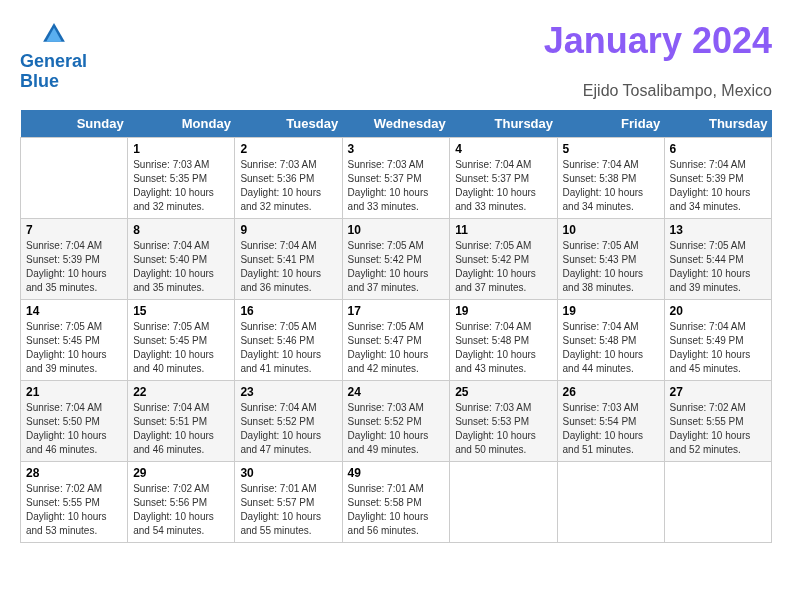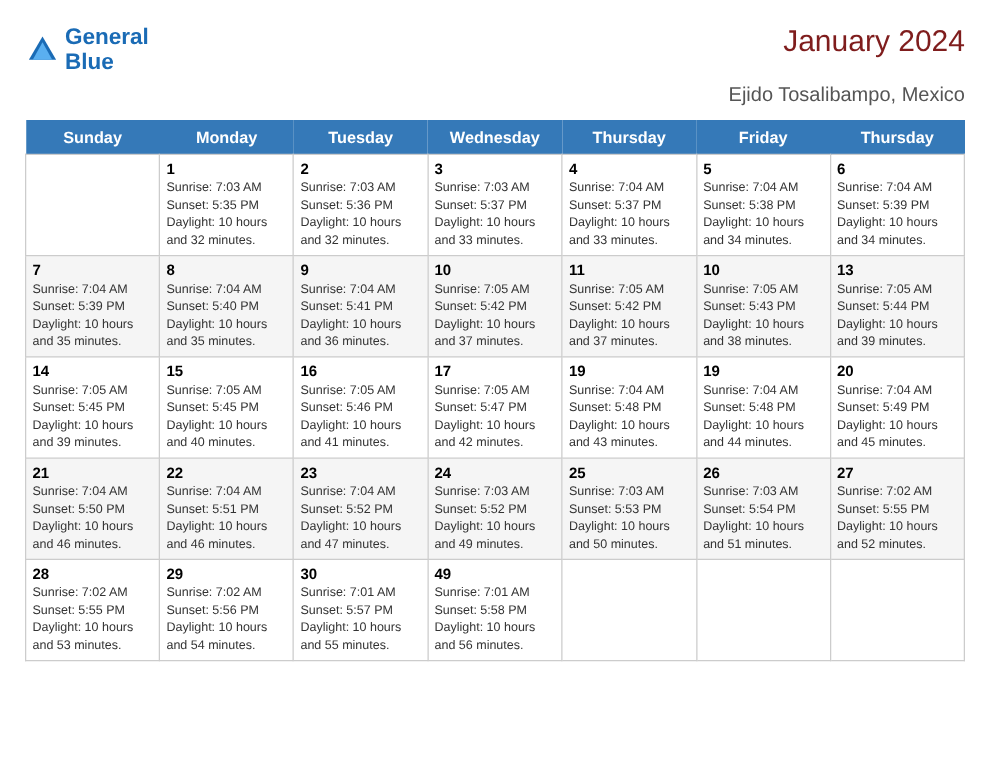--- a/index.html
+++ b/index.html
@@ -13,57 +13,58 @@
     .header {
       display: flex;
       justify-content: space-between;
       align-items: flex-start;
       margin-bottom: 10px;
     }
     .logo {
       display: flex;
       align-items: center;
       gap: 4px;
+      flex-direction: column;
     }
     .logo-text {
       font-size: 18px;
       font-weight: bold;
       color: #333;
       line-height: 1.1;
     }
     .logo-text span {
       color: #1a6bb5;
     }
     .logo-icon {
       width: 28px;
       height: 28px;
     }
     .title-block {
       text-align: right;
     }
     .month-title {
-      font-size: 24px;
-      font-weight: normal;
-      color: #7f1d1d;
+      font-size: 36px;
+      font-weight: bold;
+      color: #8b5cf6;
     }
     .location {
       font-size: 16px;
       color: #555;
       margin-top: 20px;
     }
     table {
       width: 100%;
       border-collapse: collapse;
       font-size: 11px;
     }
     thead tr th {
       background-color: #3579b8;
       color: #fff;
       padding: 6px 4px;
-      text-align: center;
+      text-align: right;
       font-size: 13px;
       font-weight: bold;
       margin-top: 25px;
     }
     tbody tr td {
       border: 1px solid #ccc;
       padding: 4px 5px;
       vertical-align: top;
       width: 108px;
       min-height: 80px;

